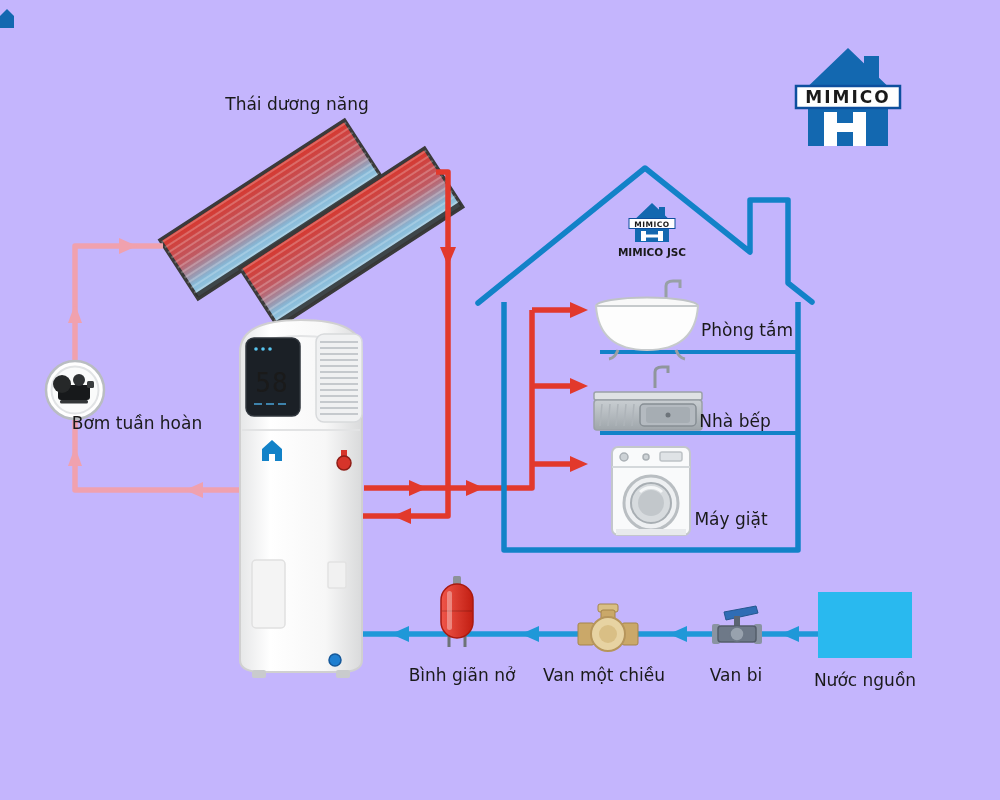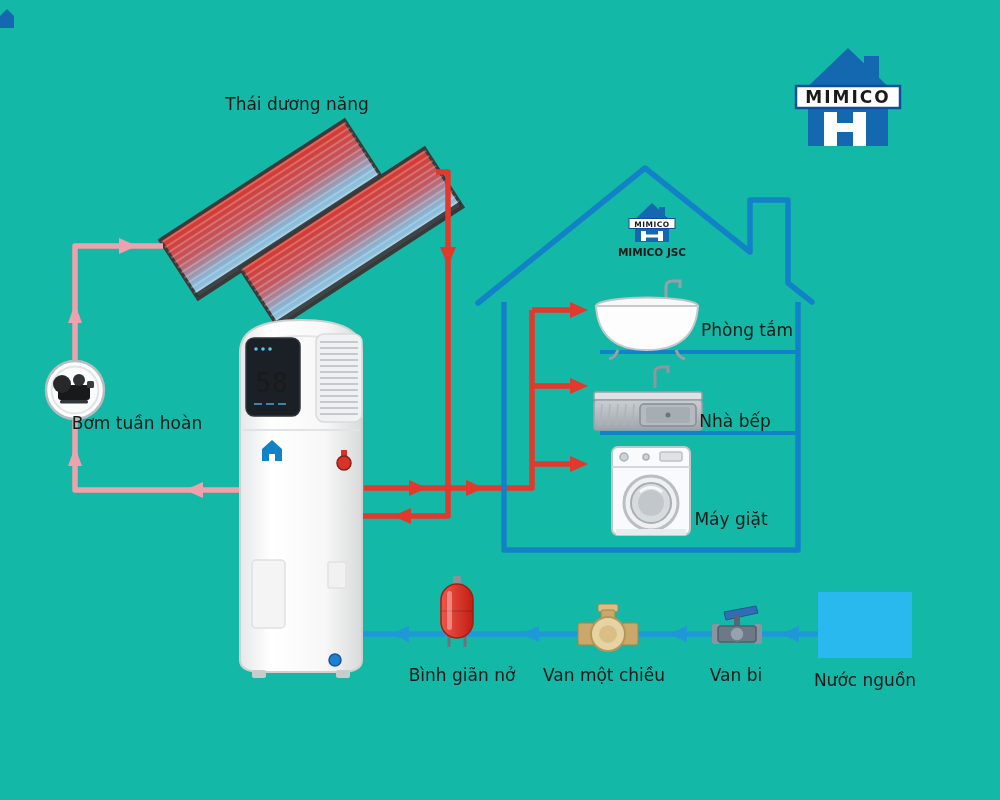--- a/index.html
+++ b/index.html
@@ -1,16 +1,16 @@
 <!DOCTYPE html>
 <html><head>
 <meta charset="utf-8">
 <style>
   html,body{margin:0;padding:0;background:#ffffff;}
-  .stage{position:relative;width:1000px;height:800px;background:#14b8a6;overflow:hidden;
+  .stage{position:relative;width:1000px;height:800px;background:#c4b5fd;overflow:hidden;
          font-family:"DejaVu Sans",sans-serif;}
   svg{display:block;}
   svg text{font-family:"DejaVu Sans",sans-serif;fill:#1a1a1a;}
   text.caption{font-size:17px;}
   text.brand-big{font-size:17px;font-weight:bold;letter-spacing:2px;}
   text.brand-mini{font-size:7.5px;font-weight:bold;letter-spacing:.5px;}
   text.company-mini{font-size:10.5px;font-weight:bold;}
   text.display-digits{font-family:"DejaVu Sans Mono",monospace;font-size:26px;letter-spacing:1px;}
 </style>
 </head>

